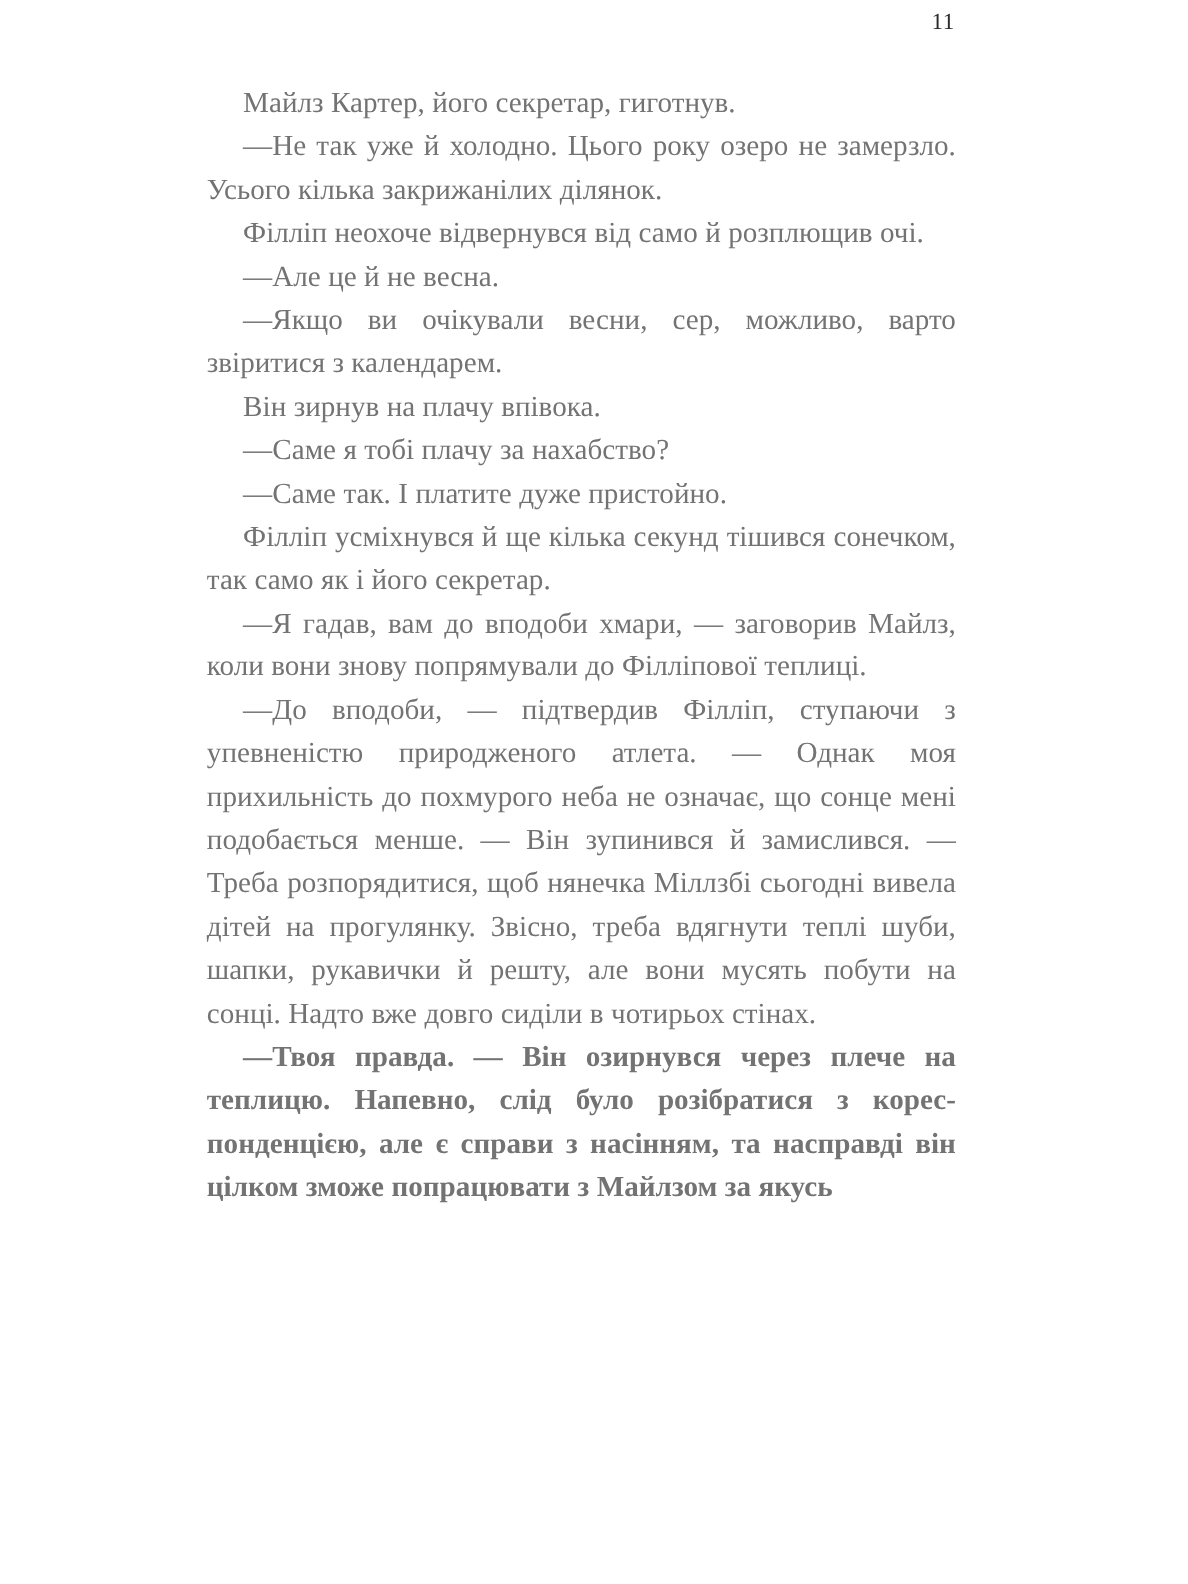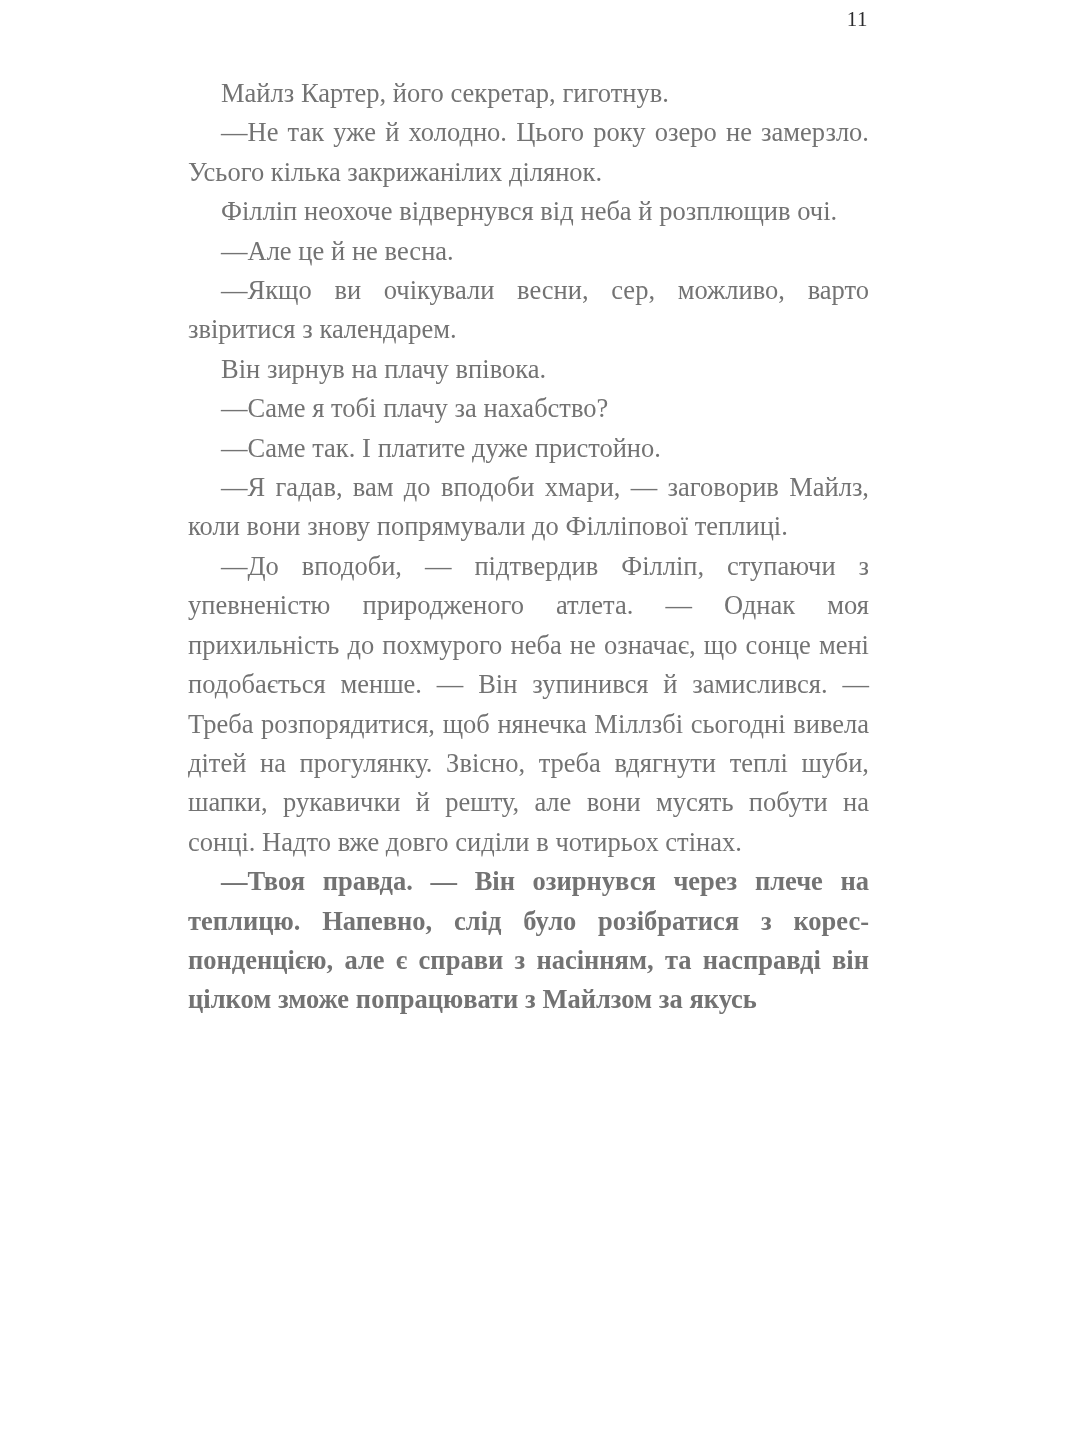--- a/index.html
+++ b/index.html
@@ -65,24 +65,25 @@
 </head>
 <body>
 
 <div class="page">
 
   <div class="folio">11</div>
 
   <div class="textblock">
     <p>Майлз Картер, його секретар, гиготнув.</p>
     <p>—Не так уже й холодно. Цього року озеро не за­мерзло. Усього кілька закрижанілих ділянок.</p>
-    <p>Філліп неохоче відвернувся від неба й розплю­щив очі.</p>
+    <p>Філліп неохоче відвернувся від само й розплю­щив очі.</p>
     <p>—Але це й не весна.</p>
     <p>—Якщо ви очікували весни, сер, можливо, варто звіритися з календарем.</p>
     <p>Він зирнув на плачу впівока.</p>
     <p>—Саме я тобі плачу за нахабство?</p>
     <p>—Саме так. І платите дуже пристойно.</p>
+    <p>Філліп усміхнувся й ще кілька секунд тішився со­нечком, так само як і його секретар.</p>
     <p>—Я гадав, вам до вподоби хмари, — заговорив Майлз, коли вони знову попрямували до Філліпової теплиці.</p>
     <p>—До вподоби, — підтвердив Філліп, ступаючи з упевненістю природженого атлета. — Однак моя прихильність до похмурого неба не означає, що сон­це мені подобається менше. — Він зупинився й замис­лився. — Треба розпорядитися, щоб нянечка Міллз­бі сьогодні вивела дітей на прогулянку. Звісно, треба вдягнути теплі шуби, шапки, рукавички й решту, але вони мусять побути на сонці. Надто вже довго сиділи в чотирьох стінах.</p>
     <p>—Твоя правда. — Він озирнувся через плече на теплицю. Напевно, слід було розібратися з корес­понденцією, але є справи з насінням, та насправді він цілком зможе попрацювати з Майлзом за якусь</p>
   </div>
 
 </div>
 
 </body></html>

